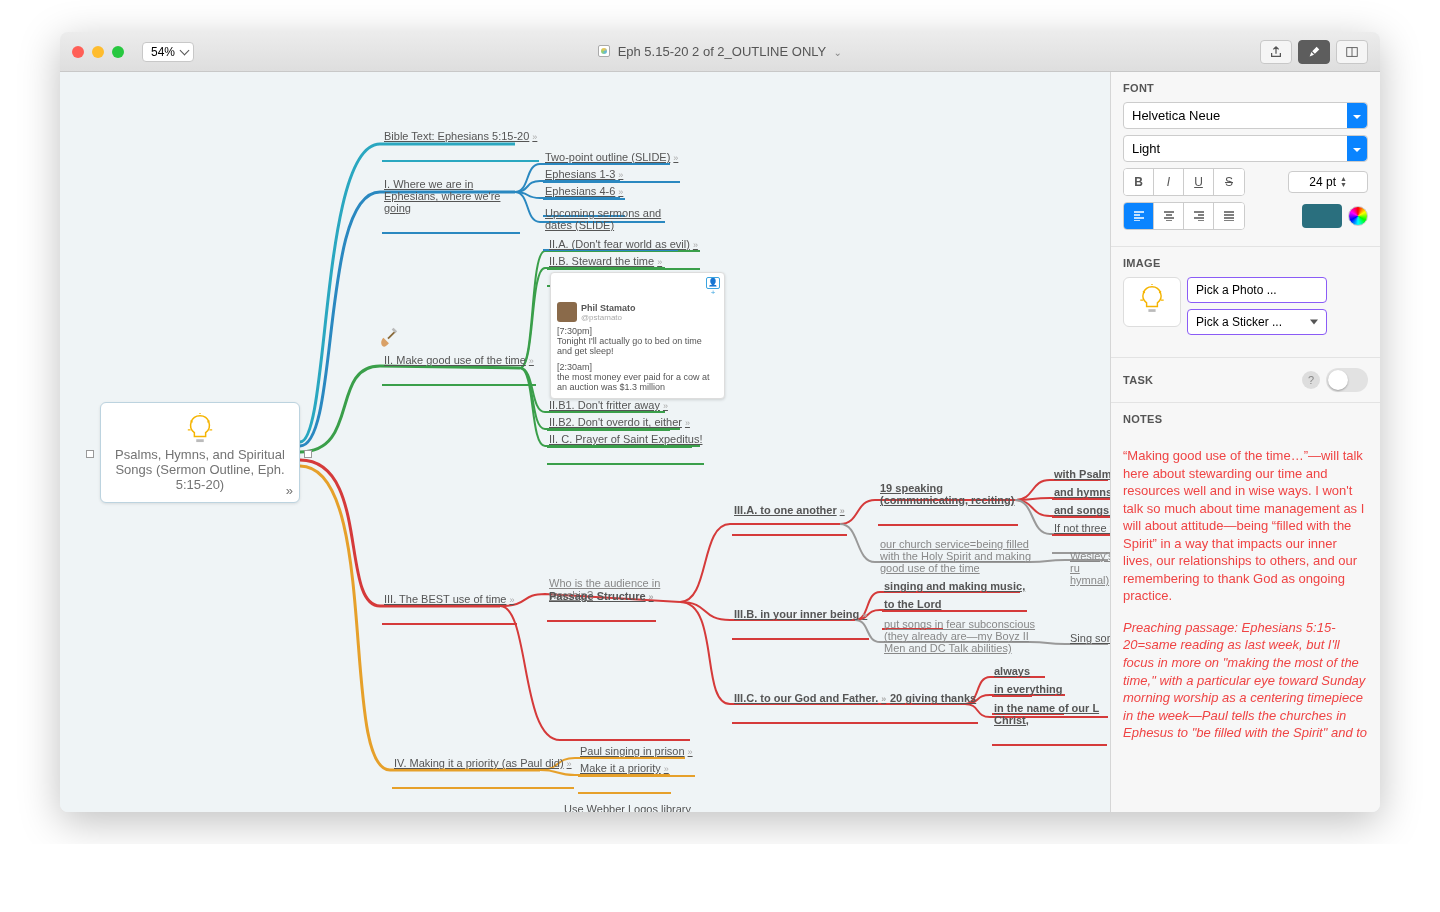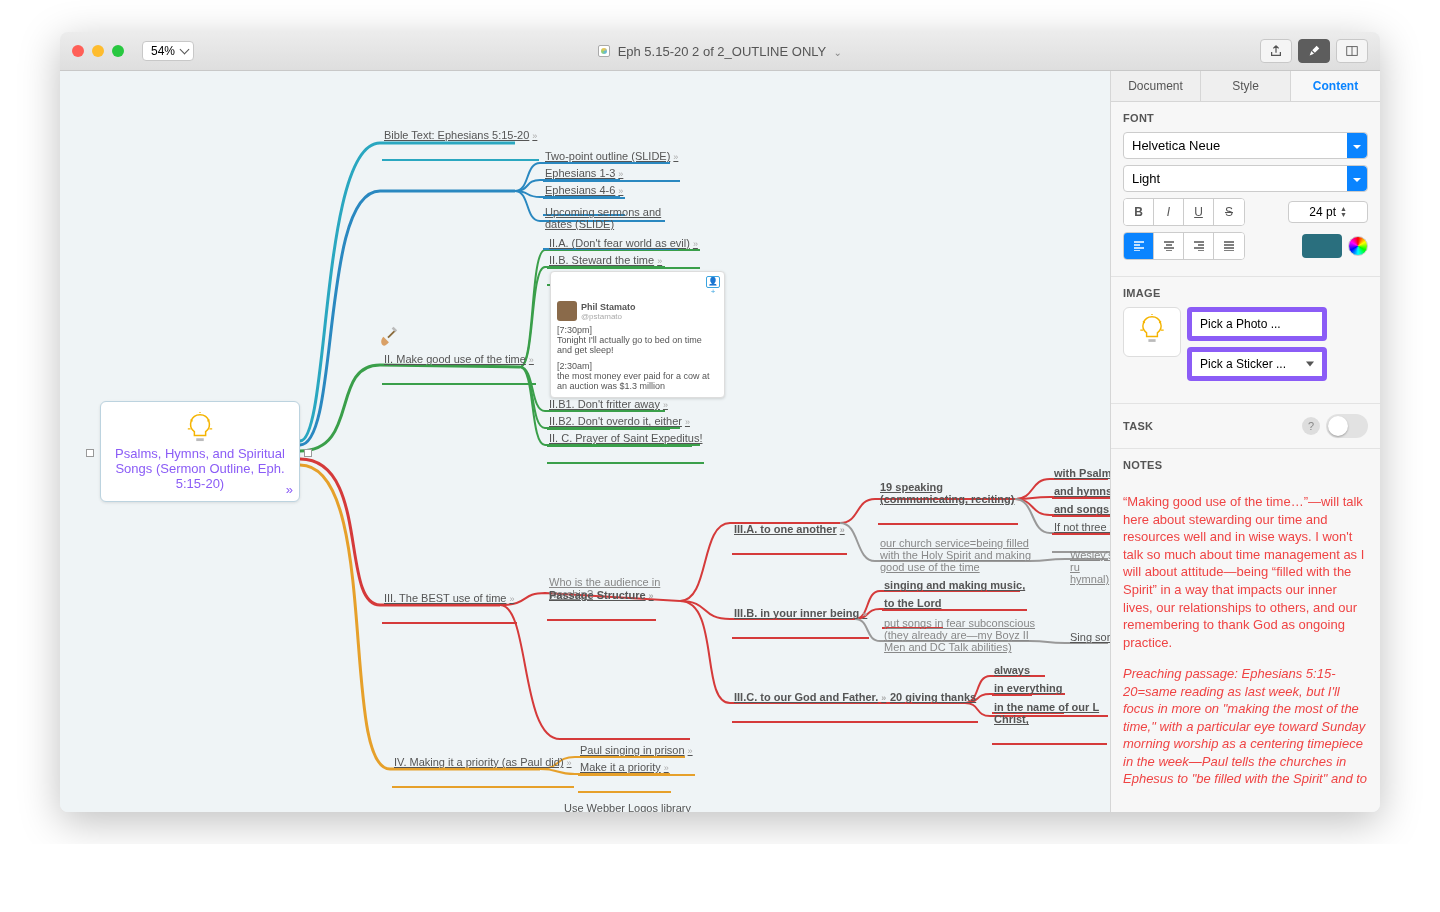--- a/index.html
+++ b/index.html
@@ -37,33 +37,33 @@
 .seg button{border:none;border-right:1px solid #ccc;background:#fff;width:30px;height:26px;font-size:12px;display:flex;align-items:center;justify-content:center;color:#555;}
 .seg button:last-child{border-right:none;}
 .seg button.active{background:#0a84ff;color:#fff;}
 .stepper{display:flex;align-items:center;background:#fff;border:1px solid #ccc;border-radius:4px;padding:3px 20px;font-size:12px;gap:4px;}
 .stepper .arrows{display:flex;flex-direction:column;line-height:6px;font-size:7px;color:#555;}
 .swatch{width:40px;height:24px;border-radius:4px;background:#2a6f7e;}
 .colorwheel{width:20px;height:20px;border-radius:50%;background:conic-gradient(#ff0000,#ffff00,#00ff00,#00ffff,#0000ff,#ff00ff,#ff0000);border:1px solid #ccc;}
 .imgwell{width:58px;height:50px;background:#fff;border:1px solid #ddd;border-radius:6px;display:flex;align-items:center;justify-content:center;}
 .bulb{width:30px;height:36px;position:relative;}
 .bulb svg{width:100%;height:100%;}
-.pickbtn{background:#fff;border:5px solid #8b5cf6;border-radius:4px;padding:5px 8px;font-size:12px;width:140px;text-align:left;margin-bottom:6px;position:relative;}
+.pickbtn{background:#fff;border:1px solid #8b5cf6;border-radius:4px;padding:5px 8px;font-size:12px;width:140px;text-align:left;margin-bottom:6px;position:relative;}
 .pickbtn.sticker::after{content:"";position:absolute;right:8px;top:50%;transform:translateY(-50%);border-left:4px solid transparent;border-right:4px solid transparent;border-top:5px solid #555;}
 .task-row{display:flex;align-items:center;justify-content:space-between;}
 .qmark{width:18px;height:18px;border-radius:50%;background:#ddd;color:#888;font-size:11px;display:flex;align-items:center;justify-content:center;margin-right:6px;}
 .toggle{width:42px;height:24px;background:#e2e2e2;border-radius:12px;position:relative;}
 .toggle::after{content:"";position:absolute;left:2px;top:2px;width:20px;height:20px;background:#fff;border-radius:50%;box-shadow:0 1px 2px rgba(0,0,0,.3);}
 .notes{flex:1;padding:10px 12px;font-size:13px;line-height:1.35;color:#ef4444;overflow:hidden;}
 .notes p{margin-bottom:14px;}
 .notes .preach{font-style:italic;}
 
 
 svg.map{position:absolute;inset:0;width:100%;height:100%;}
-.root-node{position:absolute;left:40px;top:330px;width:200px;background:#fff;border:1px solid #bcd3df;border-radius:6px;padding:10px;font-size:13px;color:#8b5cf6;text-align:center;box-shadow:0 1px 3px rgba(0,0,0,.1);}
+.root-node{position:absolute;left:40px;top:330px;width:200px;background:#fff;border:1px solid #bcd3df;border-radius:6px;padding:10px;font-size:13px;color:#737373;text-align:center;box-shadow:0 1px 3px rgba(0,0,0,.1);}
 .root-node .bulb-root{width:30px;height:30px;margin:0 auto 4px;}
 .handle{position:absolute;width:8px;height:8px;background:#fff;border:1px solid #999;}
 .handle.left{left:26px;top:378px;}
 .handle.right{left:244px;top:378px;}
 .node{position:absolute;font-size:11px;color:#555;white-space:nowrap;border-bottom:2px solid;padding:0 2px 18px;text-decoration:underline;}
 .node .ex{color:#aaa;font-size:9px;margin-left:3px;}
 .node.bold{font-weight:600;}
 .node.sub{color:#888;white-space:normal;width:160px;border-bottom:none;}
 .tweet{position:absolute;width:175px;background:#fff;border:1px solid #ddd;border-radius:4px;padding:6px;font-size:9px;color:#555;box-shadow:0 1px 3px rgba(0,0,0,.15);}
 .tweet .hdr{display:flex;gap:4px;align-items:center;margin-bottom:4px;margin-top:23px;}
@@ -185,20 +185,21 @@
 
       <div class="shovel">
         <svg viewBox="0 0 24 30">
             <path d="M6 24c-2-2-2-6 1-9l3 3 3 3c-3 3-5 5-7 3z" fill="#d9a066"></path>
             <path d="M12 16L20 8" stroke="#8a6a3a" stroke-width="2"></path>
             <path d="M18 4l4 4-2 2-4-4z" fill="#bbb"></path>
           </svg>
       </div>
 
       <div class="node c-teal" style="left:322px;top:58px;"><span>Bible Text: Ephesians 5:15-20</span><span class="ex">»</span></div>
+      <div class="node c-blue" style="left:322px;top:106px;width:138px;white-space:normal;"><span>I. Where we are in Ephesians, where we're going</span></div>
       <div class="node c-blue" style="left:483px;top:79px;"><span>Two-point outline (SLIDE)</span><span class="ex">»</span></div>
       <div class="node c-blue" style="left:483px;top:96px;"><span>Ephesians 1-3</span><span class="ex">»</span></div>
       <div class="node c-blue" style="left:483px;top:113px;"><span>Ephesians 4-6</span><span class="ex">»</span></div>
       <div class="node c-blue" style="left:483px;top:135px;width:135px;white-space:normal;"><span>Upcoming sermons and dates (SLIDE)</span></div>
 
       <div class="node c-green" style="left:322px;top:282px;"><span>II. Make good use of the time</span><span class="ex">»</span></div>
       <div class="node c-green" style="left:487px;top:166px;"><span>II.A. (Don't fear world as evil)</span><span class="ex">»</span></div>
       <div class="node c-green" style="left:487px;top:183px;"><span>II.B. Steward the time</span><span class="ex">»</span></div>
       <div class="node c-green" style="left:487px;top:327px;"><span>II.B1. Don't fritter away</span><span class="ex">»</span></div>
       <div class="node c-green" style="left:487px;top:344px;"><span>II.B2. Don't overdo it, either</span><span class="ex">»</span></div>
@@ -218,21 +219,21 @@
         <div style="height:6px"></div>
         <div>[2:30am]</div>
         <div>the most money ever paid for a cow at an auction was $1.3 million</div>
       </div>
 
       <div class="node c-red" style="left:322px;top:521px;"><span>III. The BEST use of time</span><span class="ex">»</span></div>
       <div class="node sub" style="left:487px;top:505px;"><span>Who is the audience in worship?</span></div>
       <div class="node c-red bold" style="left:487px;top:518px;"><span>Passage Structure</span><span class="ex">»</span></div>
       <div class="node c-red" style="left:502px;top:693px;margin-top:38px;"><span>Use Webber Logos library</span></div>
 
-      <div class="node c-red bold" style="left:672px;top:452px;text-align:center;"><span>III.A. to one another</span><span class="ex">»</span></div>
+      <div class="node c-red bold" style="left:672px;top:432px;text-align:center;"><span>III.A. to one another</span><span class="ex">»</span></div>
       <div class="node c-red bold" style="left:672px;top:536px;"><span>III.B. in your inner being</span><span class="ex">»</span></div>
       <div class="node c-red bold" style="left:672px;top:620px;"><span>III.C. to our God and Father.</span><span class="ex">»</span></div>
 
       <div class="node c-red bold" style="left:818px;top:410px;width:140px;white-space:normal;"><span>19 speaking (communicating, reciting)</span></div>
       <div class="node sub" style="left:818px;top:466px;"><span>our church service=being filled with the Holy Spirit and making good use of the time</span></div>
       <div class="node c-red bold" style="left:822px;top:508px;"><span>singing and making music,</span></div>
       <div class="node c-red bold" style="left:822px;top:526px;"><span>to the Lord</span></div>
       <div class="node sub" style="left:822px;top:546px;"><span>put songs in fear subconscious (they already are—my Boyz II Men and DC Talk abilities)</span></div>
       <div class="node c-red bold" style="left:828px;top:620px;"><span>20 giving thanks</span></div>
 
@@ -246,25 +247,20 @@
       <div class="node c-red bold" style="left:932px;top:593px;"><span>always</span></div>
       <div class="node c-red bold" style="left:932px;top:611px;"><span>in everything</span></div>
       <div class="node c-red bold" style="left:932px;top:630px;width:115px;white-space:normal;"><span>in the name of our L Christ,</span></div>
 
       <div class="node c-orange" style="left:332px;top:685px;"><span>IV. Making it a priority (as Paul did)</span><span class="ex">»</span></div>
       <div class="node c-orange" style="left:518px;top:673px;"><span>Paul singing in prison</span><span class="ex">»</span></div>
       <div class="node c-orange" style="left:518px;top:690px;"><span>Make it a priority</span><span class="ex">»</span></div>
     </div>
 
     <div class="sidebar">
-      <div class="tabs">
-        <div class="tab">Document</div>
-        <div class="tab">Style</div>
-        <div class="tab active">Content</div>
-      </div>
       <div class="section">
         <h4>FONT</h4>
         <div class="select">Helvetica Neue</div>
         <div class="select">Light</div>
         <div class="row">
           <div class="seg">
             <button style="font-weight:700">B</button>
             <button style="font-style:italic">I</button>
             <button style="text-decoration:underline">U</button>
             <button style="text-decoration:line-through">S</button>

